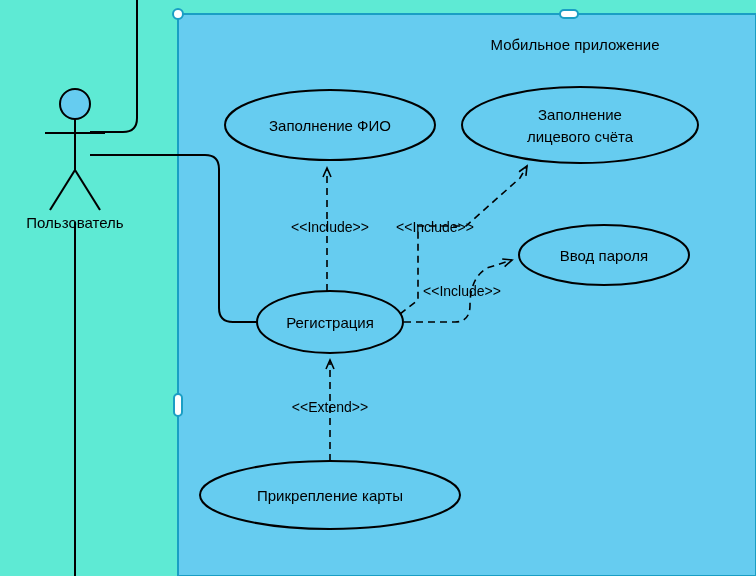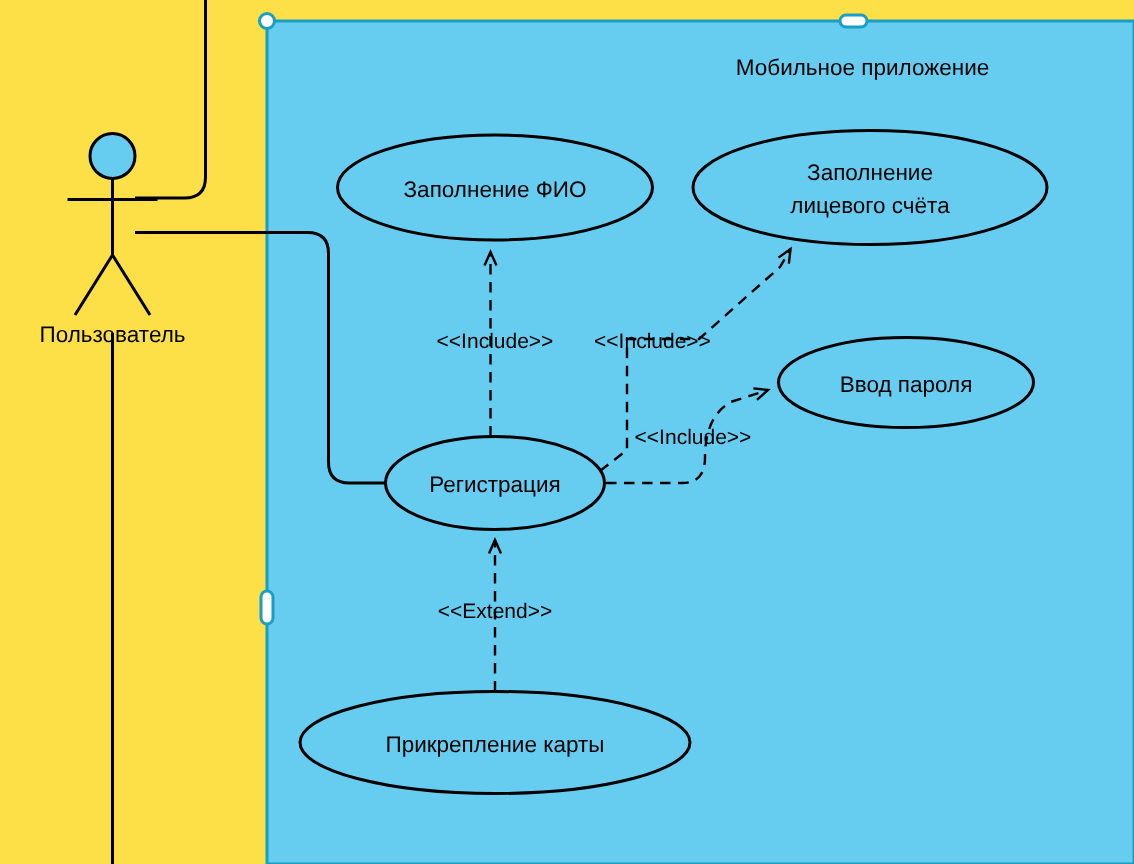--- a/index.html
+++ b/index.html
@@ -5,21 +5,21 @@
   html, body {
     margin: 0;
     padding: 0;
     background: #ffffff;
   }
   #root {
     position: relative;
     width: 756px;
     height: 576px;
     overflow: hidden;
-    background: #fde047;
+    background: #5eead4;
     font-family: "Liberation Sans", sans-serif;
   }
   svg.diagram {
     position: absolute;
     left: 0;
     top: 0;
     width: 756px;
     height: 576px;
   }
   .lbl {

